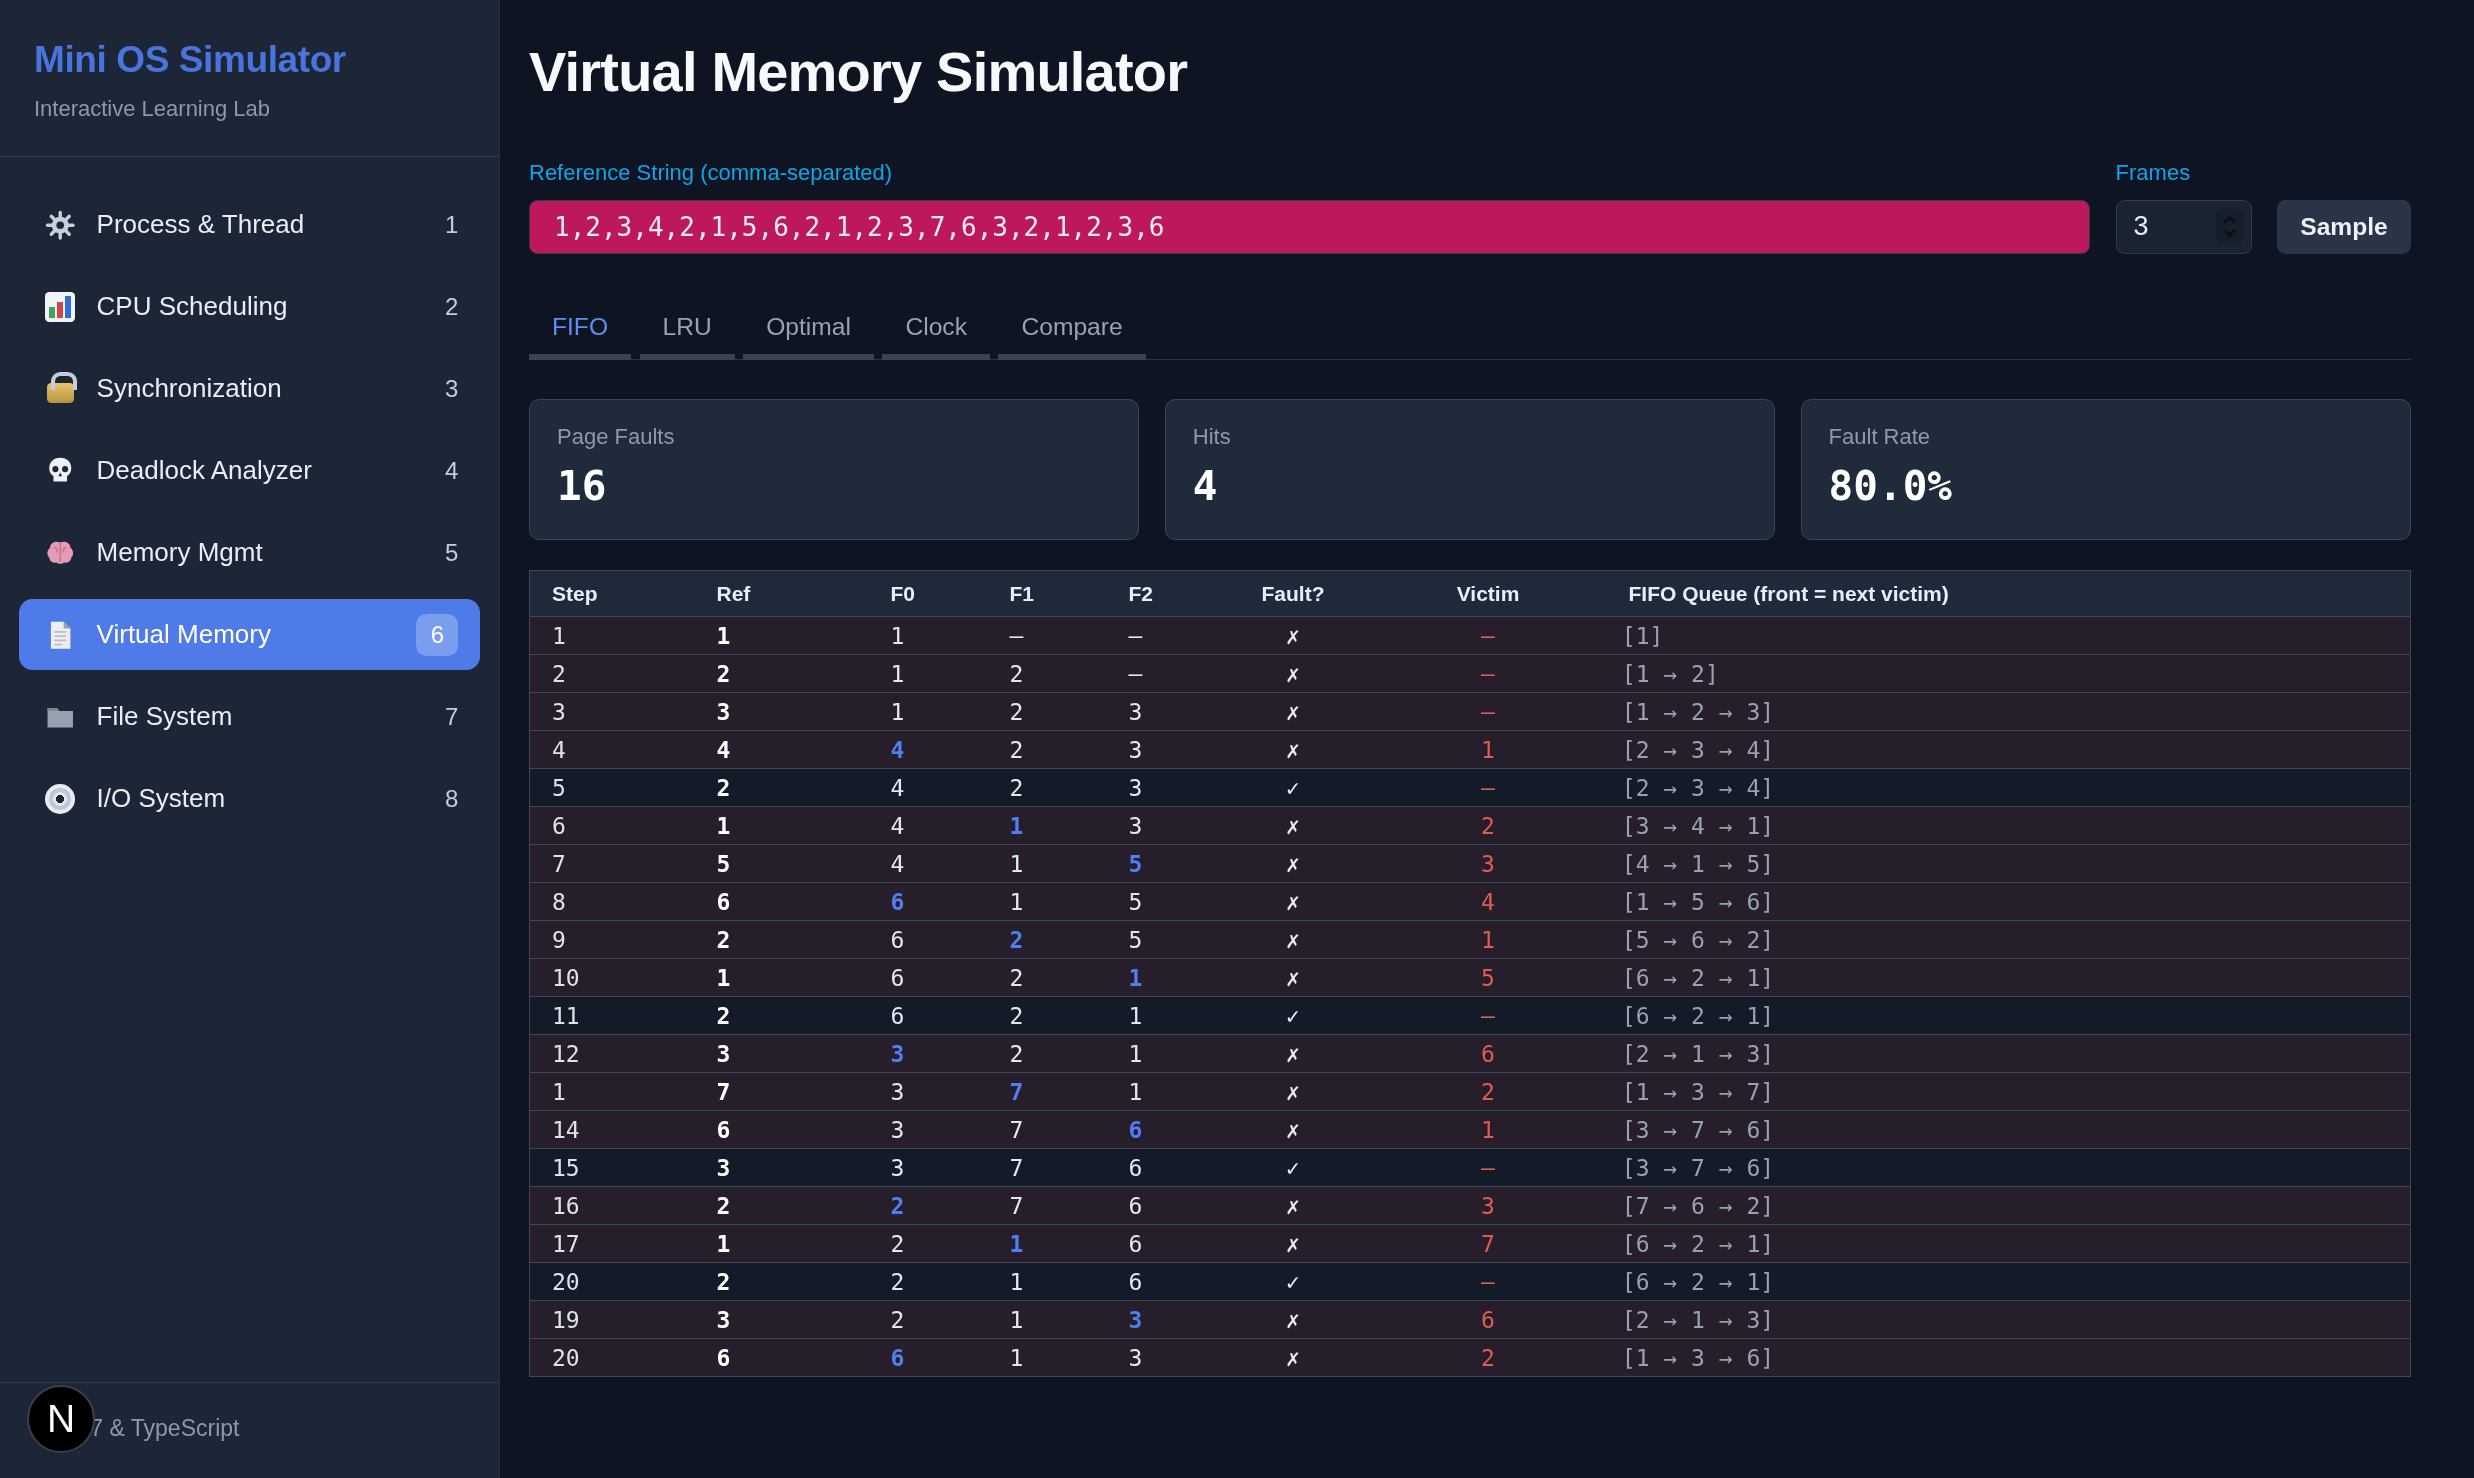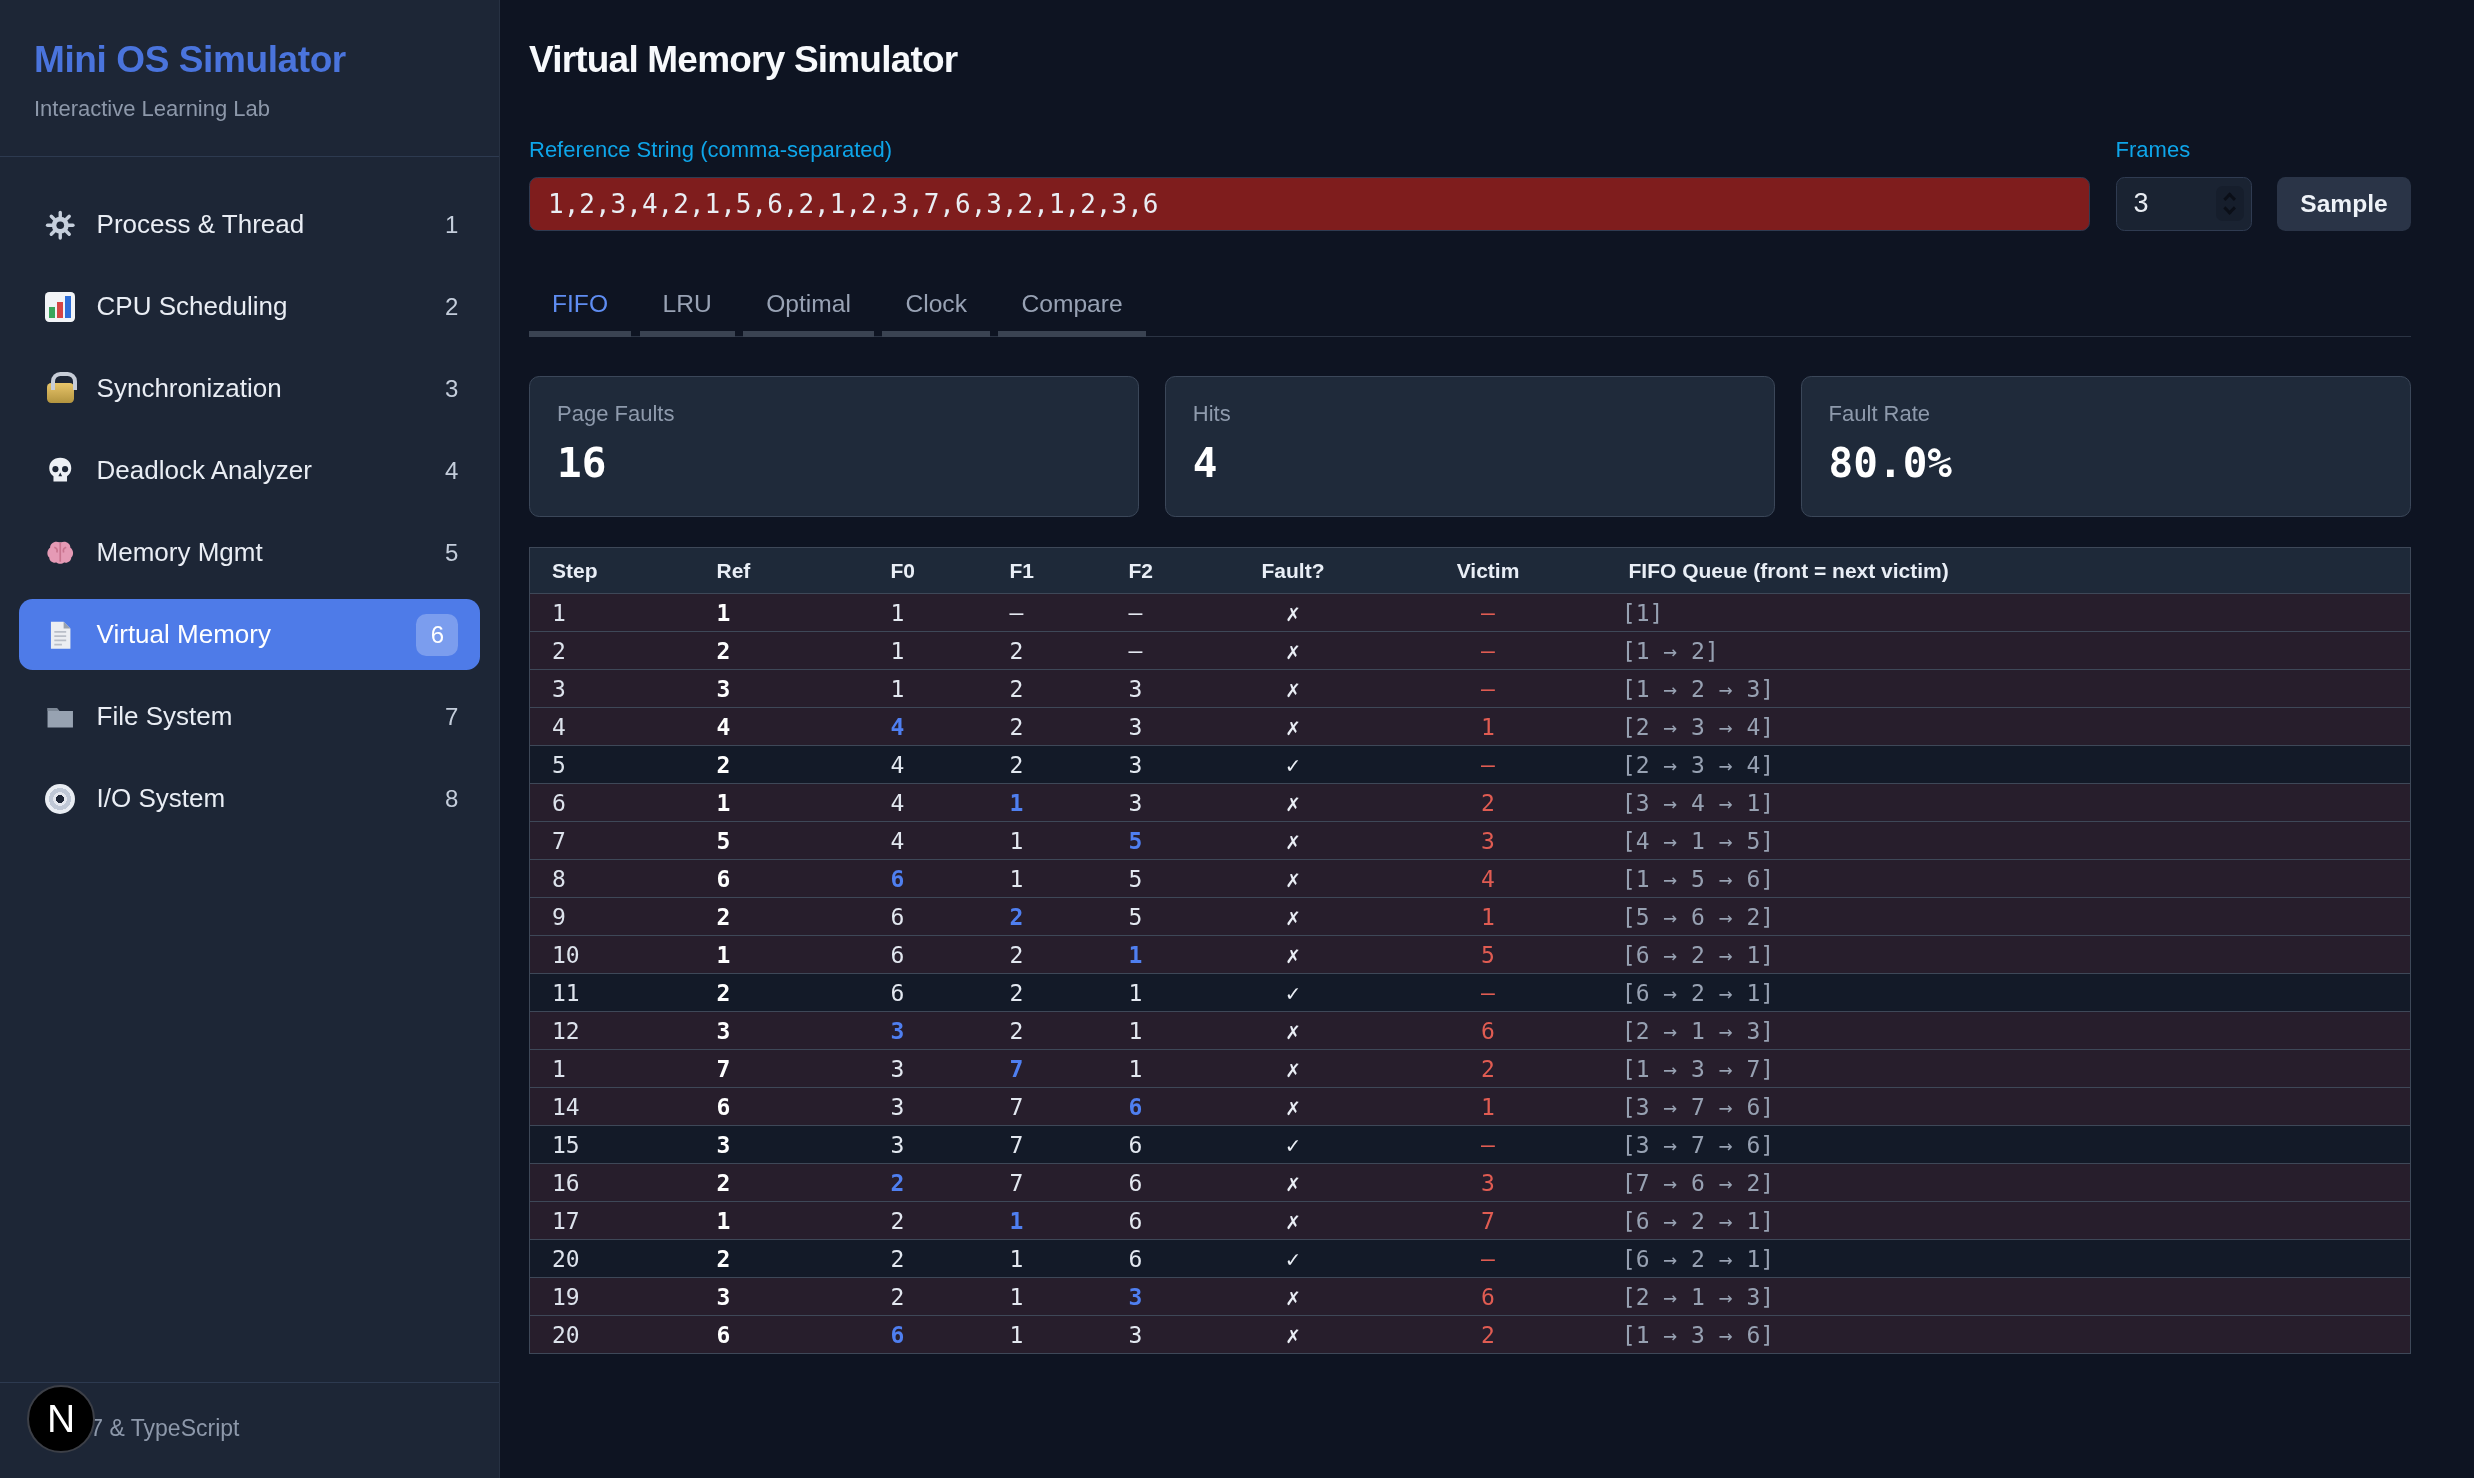--- a/index.html
+++ b/index.html
@@ -52,28 +52,28 @@
   }
   .n-logo {
     position:absolute; left:27px; bottom:25.4px; width:68px; height:68px; border-radius:50%;
     background:#000; border:2.5px solid #3c3f47; color:#fff;
     display:flex; align-items:center; justify-content:center;
     font-size:39px; font-weight:500; z-index:3; cursor:pointer;
   }
 
   
   .main { margin-left:436px; padding:0 64px 0 93px; }
-  .page-title { margin-top:39px; font-size:37px; font-weight:800; color:#f7f9fc; letter-spacing:-0.8px; }
+  .page-title { margin-top:39px; font-size:56px; font-weight:800; color:#f7f9fc; letter-spacing:-0.8px; }
 
   .controls { margin-top:56px; display:flex; align-items:flex-end; gap:25.4px; }
   .ctl-label { display:block; font-size:22px; color:#0ea5e9; margin-bottom:13.6px; }
   .ref-group { flex:1; }
   .ref-input {
-    width:100%; height:54px; background:#7f1d1d; border:1.7px solid #2f3b51; border-radius:8.5px;
-    color:#e9edf3; font-size:26px; padding:0 18px; outline:none;
+    width:100%; height:54px; background:#be185d; border:1.7px solid #2f3b51; border-radius:8.5px;
+    color:#e9edf3; font-size:26px; padding:0 24px; outline:none;
     font-family:"DejaVu Sans Mono","Liberation Mono",monospace;
   }
   .frames-group { width:136px; }
   .frames-box {
     height:54px; display:flex; align-items:center;
     background:#1a2332; border:1.7px solid #2f3b51; border-radius:8.5px; padding:0 6.8px 0 17px;
   }
   .frames-val { flex:1; font-size:27px; color:#e9edf3; }
   .stepper { background:#161e2c; border-radius:6.8px; padding:7.6px 9.3px; display:flex; flex-direction:column; align-items:center; cursor:pointer; }
   .ch { display:block; width:9.3px; height:9.3px; border-right:3.4px solid #0b0f18; border-bottom:3.4px solid #0b0f18; }

